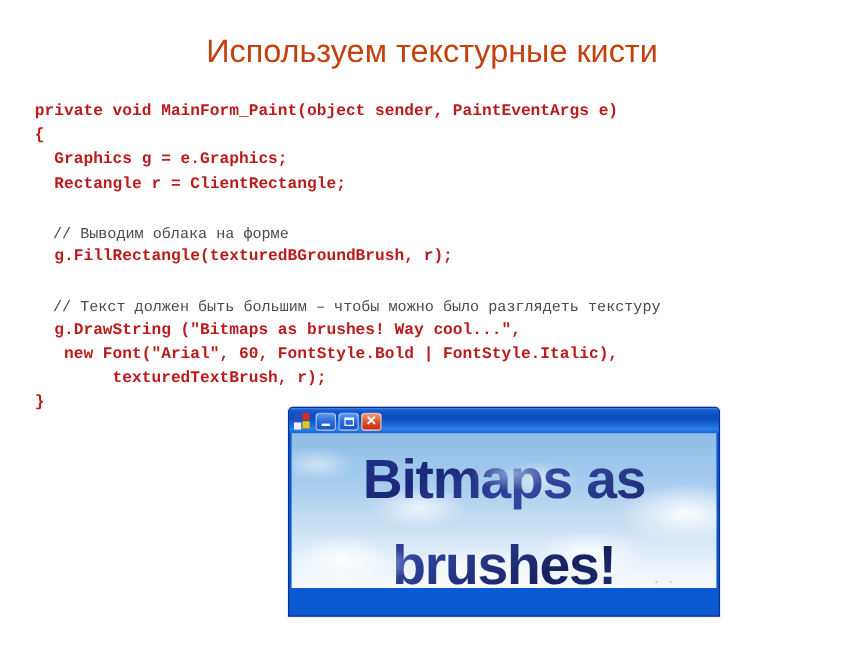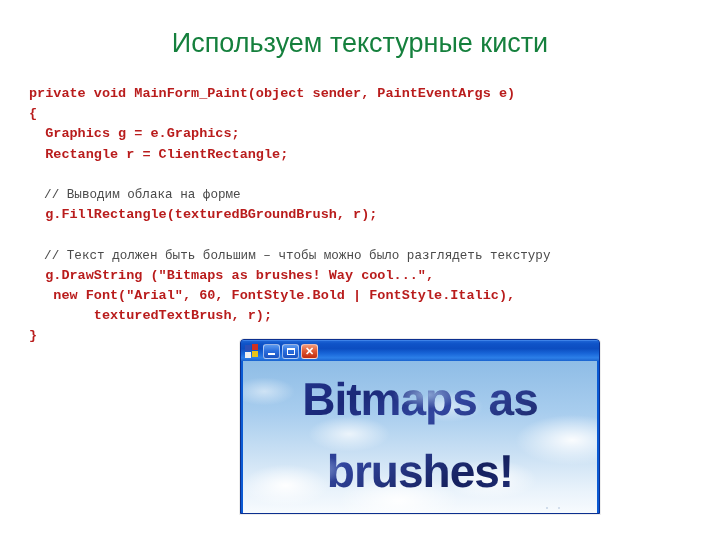--- a/index.html
+++ b/index.html
@@ -19,21 +19,21 @@
   
   #slide-title {
     position: absolute;
     top: 28px;
     left: 0;
     width: 720px;
     text-align: center;
     font-family: "Liberation Sans", sans-serif;
     font-size: 27px;
     font-weight: 400;
-    color: #15803d;
+    color: #c2410c;
     letter-spacing: 0px;
     white-space: nowrap;
   }
 
   
   #code-block {
     position: absolute;
     top: 84px;
     left: 29px;
     width: 670px;
@@ -152,21 +152,21 @@
     box-sizing: border-box; background: transparent;
   }
   .wbtn .glyph-close {
     color: #ffffff; font-size: 11px; font-weight: bold;
     font-family: "Liberation Sans", sans-serif; line-height: 11px;
   }
 
   
   #client-area {
     position: relative;
-    height: 152px;
+    height: 129px;
     margin: 0 2px 16px 2px;
     overflow: hidden;
     background:
       radial-gradient(ellipse 70px 34px at 12% 82%, rgba(255,255,255,0.98) 0%, rgba(255,255,255,0.0) 62%),
       radial-gradient(ellipse 92px 40px at 44% 92%, rgba(255,255,255,0.95) 0%, rgba(255,255,255,0.0) 65%),
       radial-gradient(ellipse 70px 30px at 70% 78%, rgba(255,255,255,0.88) 0%, rgba(255,255,255,0.0) 66%),
       radial-gradient(ellipse 86px 38px at 93% 52%, rgba(255,255,255,0.93) 0%, rgba(255,255,255,0.0) 66%),
       radial-gradient(ellipse 60px 26px at 30% 48%, rgba(255,255,255,0.72) 0%, rgba(255,255,255,0.0) 68%),
       radial-gradient(ellipse 50px 22px at 58% 30%, rgba(255,255,255,0.55) 0%, rgba(255,255,255,0.0) 70%),
       radial-gradient(ellipse 44px 20px at 6% 20%, rgba(255,255,255,0.5) 0%, rgba(255,255,255,0.0) 70%),

